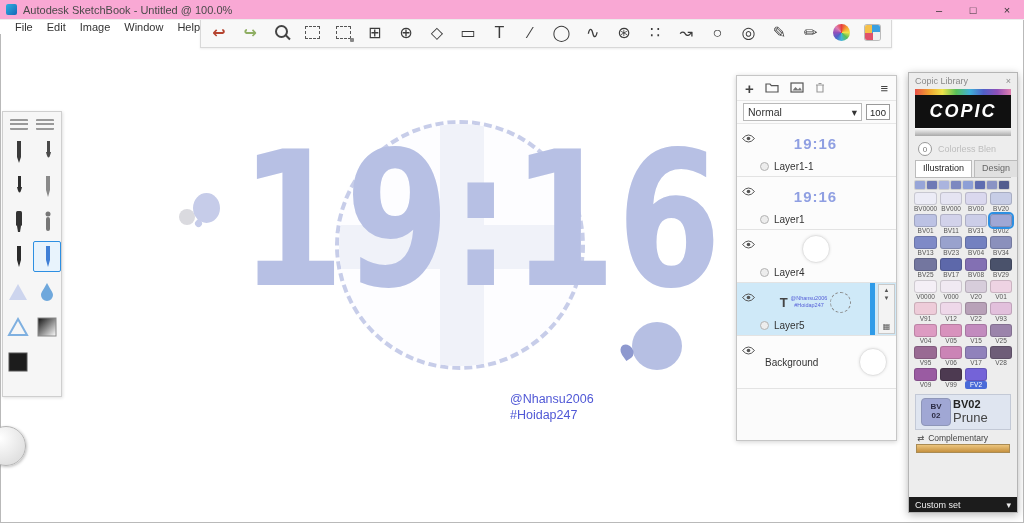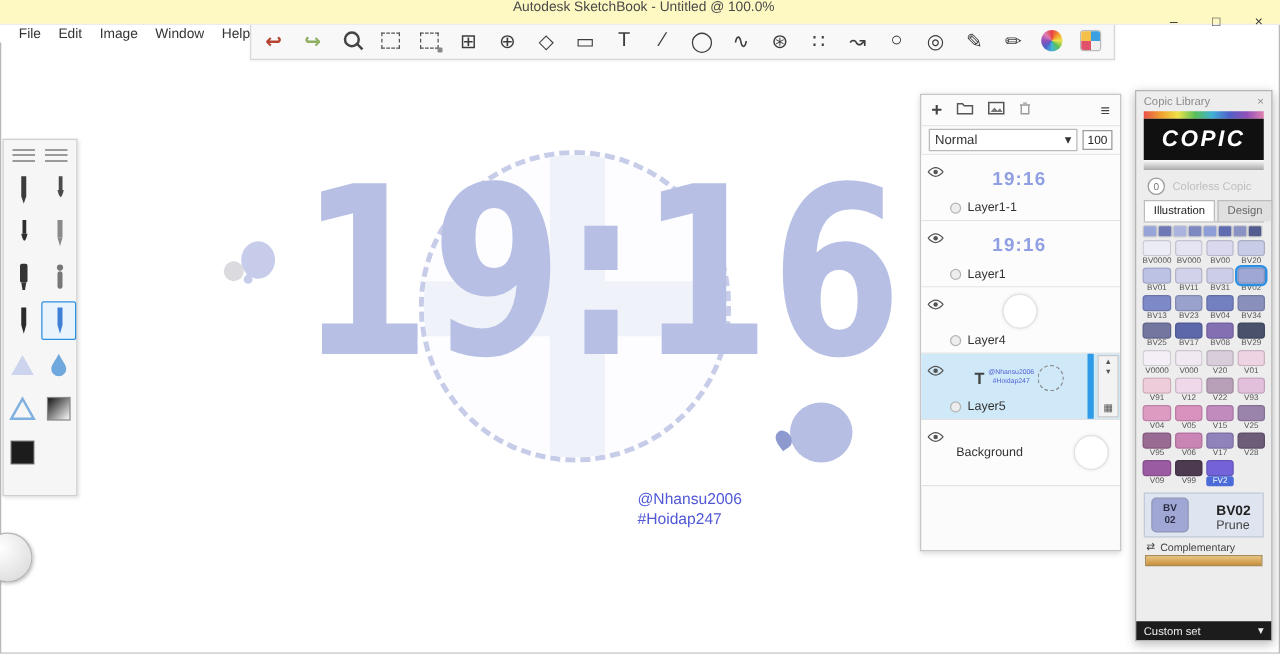--- a/index.html
+++ b/index.html
@@ -1,20 +1,20 @@
 <!DOCTYPE html>
 <html><head>
 <meta charset="utf-8">
 <style>
   html,body{margin:0;padding:0;}
   body{width:1024px;height:523px;overflow:hidden;background:#fff;font-family:"Liberation Sans","DejaVu Sans",sans-serif;}
   .screen{position:relative;width:1024px;height:523px;background:#fff;box-shadow:inset 0 0 0 1px #b9b9b9;}
 
   
-  .titlebar{position:absolute;left:0;top:0;right:0;height:20px;background:#fef9c3;border-bottom:1px solid #ececec;display:flex;align-items:center;padding-left:6px;box-sizing:border-box;z-index:50;flex-direction:column;}
+  .titlebar{position:absolute;left:0;top:0;right:0;height:20px;background:#f9a8d4;border-bottom:1px solid #ececec;display:flex;align-items:center;padding-left:6px;box-sizing:border-box;z-index:50;}
   .app-icon{width:11px;height:11px;border-radius:2px;background:linear-gradient(135deg,#2db1e0,#1766b8);margin-right:6px;}
   .wtitle{font-size:11px;color:#4a4a4a;}
   .win-controls{margin-left:auto;display:flex;height:100%;}
   .win-controls span{width:34px;display:flex;align-items:center;justify-content:center;font-size:11px;color:#333;cursor:default;}
 
   
   .menubar{position:absolute;left:0;top:20px;height:14px;display:flex;align-items:center;padding-left:8px;gap:0;z-index:40;background:#fff;}
   .menu-item{font-size:11px;color:#333;padding:0 7px;}
 
   
@@ -91,24 +91,24 @@
   .cp-tab{padding:2px 7px 0 7px;font-size:9px;color:#666;background:#e0e0e0;border:1px solid #bbb;border-bottom:none;margin-right:2px;}
   .cp-tab.active{background:#fff;color:#222;}
   #family-strip{display:flex;gap:2px;padding:3px 6px 1px 6px;}
   #family-strip span{width:10px;height:8px;border-radius:1px;box-shadow:0 0 0 1px rgba(0,0,0,.12);}
   #swatch-grid{display:grid;grid-template-columns:repeat(4,1fr);column-gap:3px;row-gap:1px;padding:2px 5px;}
   .sw-cell{text-align:center;}
   .sw{height:13px;border-radius:3px;box-shadow:inset 0 0 0 1px rgba(0,0,0,.15);}
   .sw-sel{outline:2px solid #2d8fe2;}
   .sw-label{font-size:6.5px;color:#555;line-height:8px;}
   .sw-label.fluo{background:#4a6bd8;color:#fff;border-radius:2px;}
-  .cp-selected{margin:3px 6px 2px 6px;background:#dfe5f0;border:1px solid #c3c9d6;display:flex;align-items:flex-end;gap:22px;padding:3px 5px;}
+  .cp-selected{margin:3px 6px 2px 6px;background:#dfe5f0;border:1px solid #c3c9d6;display:flex;align-items:flex-start;gap:2px;padding:3px 5px;}
   .cp-big-sw{width:28px;height:26px;border-radius:4px;border:1px solid #8e96b8;display:flex;flex-direction:column;align-items:center;justify-content:center;font-size:8px;font-weight:bold;color:#2c2c44;line-height:1.1;}
   .cp-sel-code{font-size:11px;font-weight:bold;color:#222;}
-  .cp-sel-name{font-size:10px;color:#444;}
+  .cp-sel-name{font-size:13px;color:#444;}
   .cp-comp{display:flex;align-items:center;gap:4px;padding:0 8px;font-size:8.5px;color:#444;height:11px;}
   .cp-comp-bar{height:7px;margin:1px 7px;background:linear-gradient(#ecc57e,#c6913f);border:1px solid #a98b54;}
   .cp-custom{margin-top:auto;height:15px;background:#1c1c1c;color:#eee;display:flex;align-items:center;justify-content:space-between;padding:0 6px;font-size:9px;}
 
   
   .watermark{position:absolute;left:806px;top:486px;z-index:100;pointer-events:none;}
   .wm1{font-size:17px;color:rgba(125,125,125,.78);}
   .wm2{font-size:10.5px;color:rgba(125,125,125,.70);margin-top:3px;}
   .puck{position:absolute;left:-14px;top:426px;width:38px;height:38px;border-radius:50%;background:radial-gradient(circle at 35% 30%,#ffffff,#d6d6d6);border:1px solid #b5b5b5;box-shadow:1px 1px 3px rgba(0,0,0,.25);z-index:25;}
 </style>
@@ -355,21 +355,21 @@
   <div class="copic">
     <div class="cp-head">
       <span>Copic Library</span>
       <span>×</span>
     </div>
     <div class="cp-rainbow"></div>
     <div class="cp-logo">COPIC</div>
     <div class="cp-graystrip"></div>
     <div class="cp-colorless">
       <span class="cp-zero">0</span>
-      <span class="cp-colorless-label">Colorless Copic</span>
+      <span class="cp-colorless-label">Colorless Blen</span>
     </div>
     <div class="cp-tabs">
       <span class="cp-tab active">Illustration</span>
       <span class="cp-tab">Design</span>
     </div>
     <div id="family-strip">
         <span style="background: rgb(151, 165, 216);"></span>
         <span style="background: rgb(110, 121, 181);"></span>
         <span style="background: rgb(170, 180, 222);"></span>
         <span style="background: rgb(125, 136, 192);"></span>

